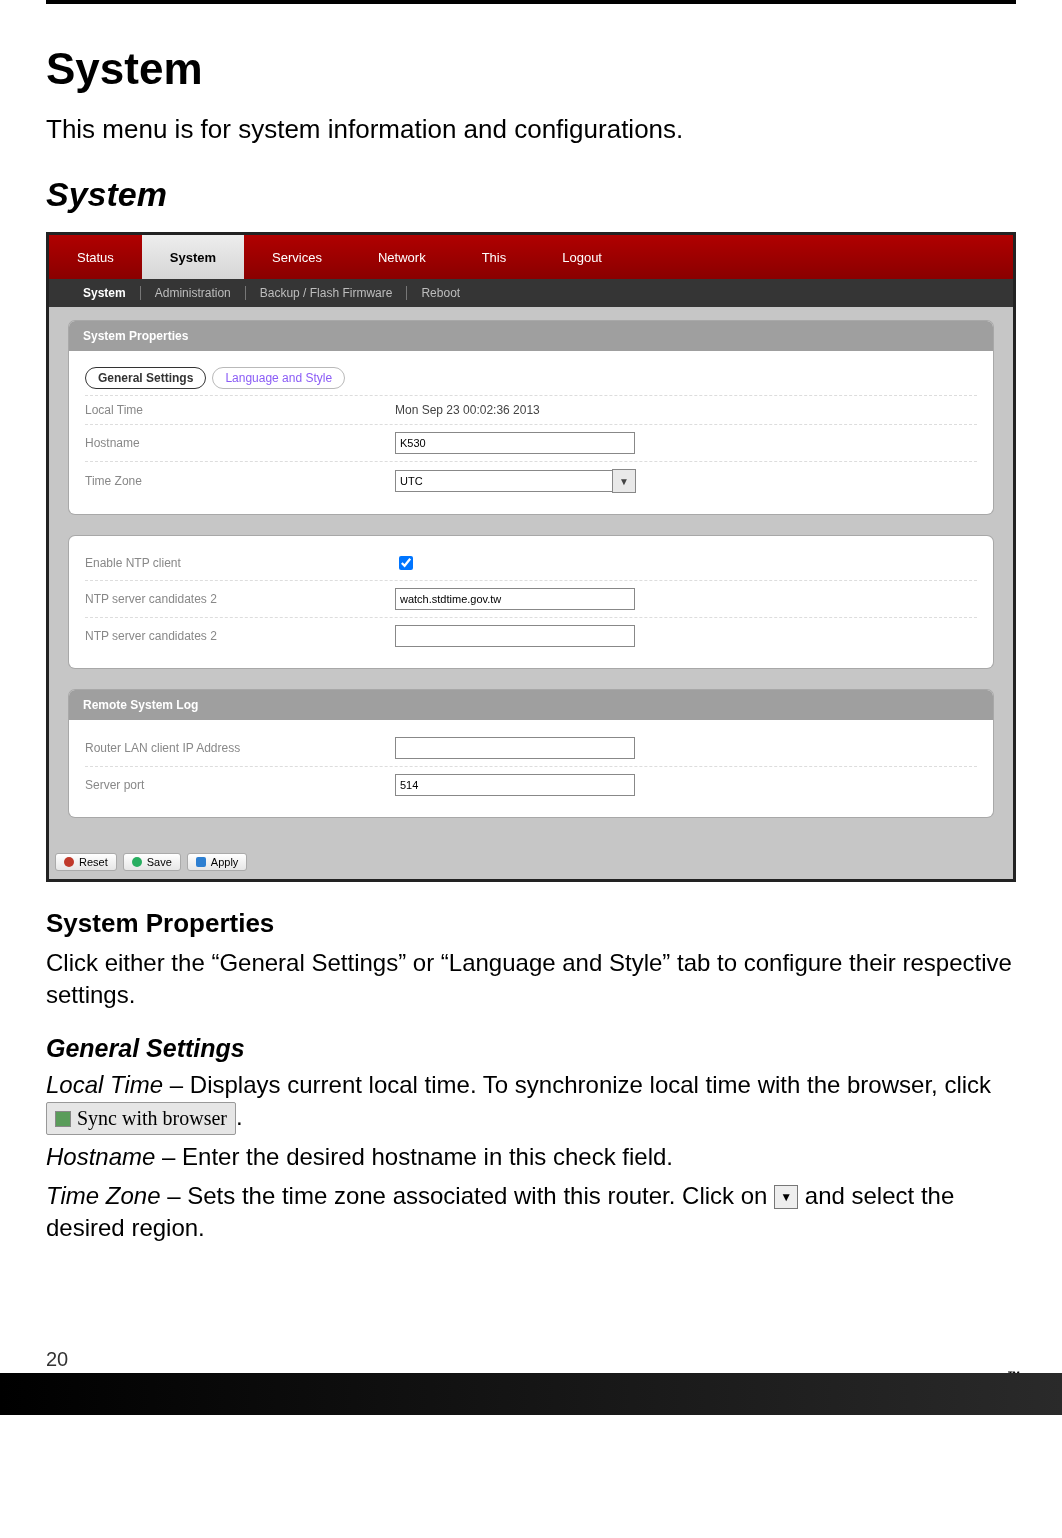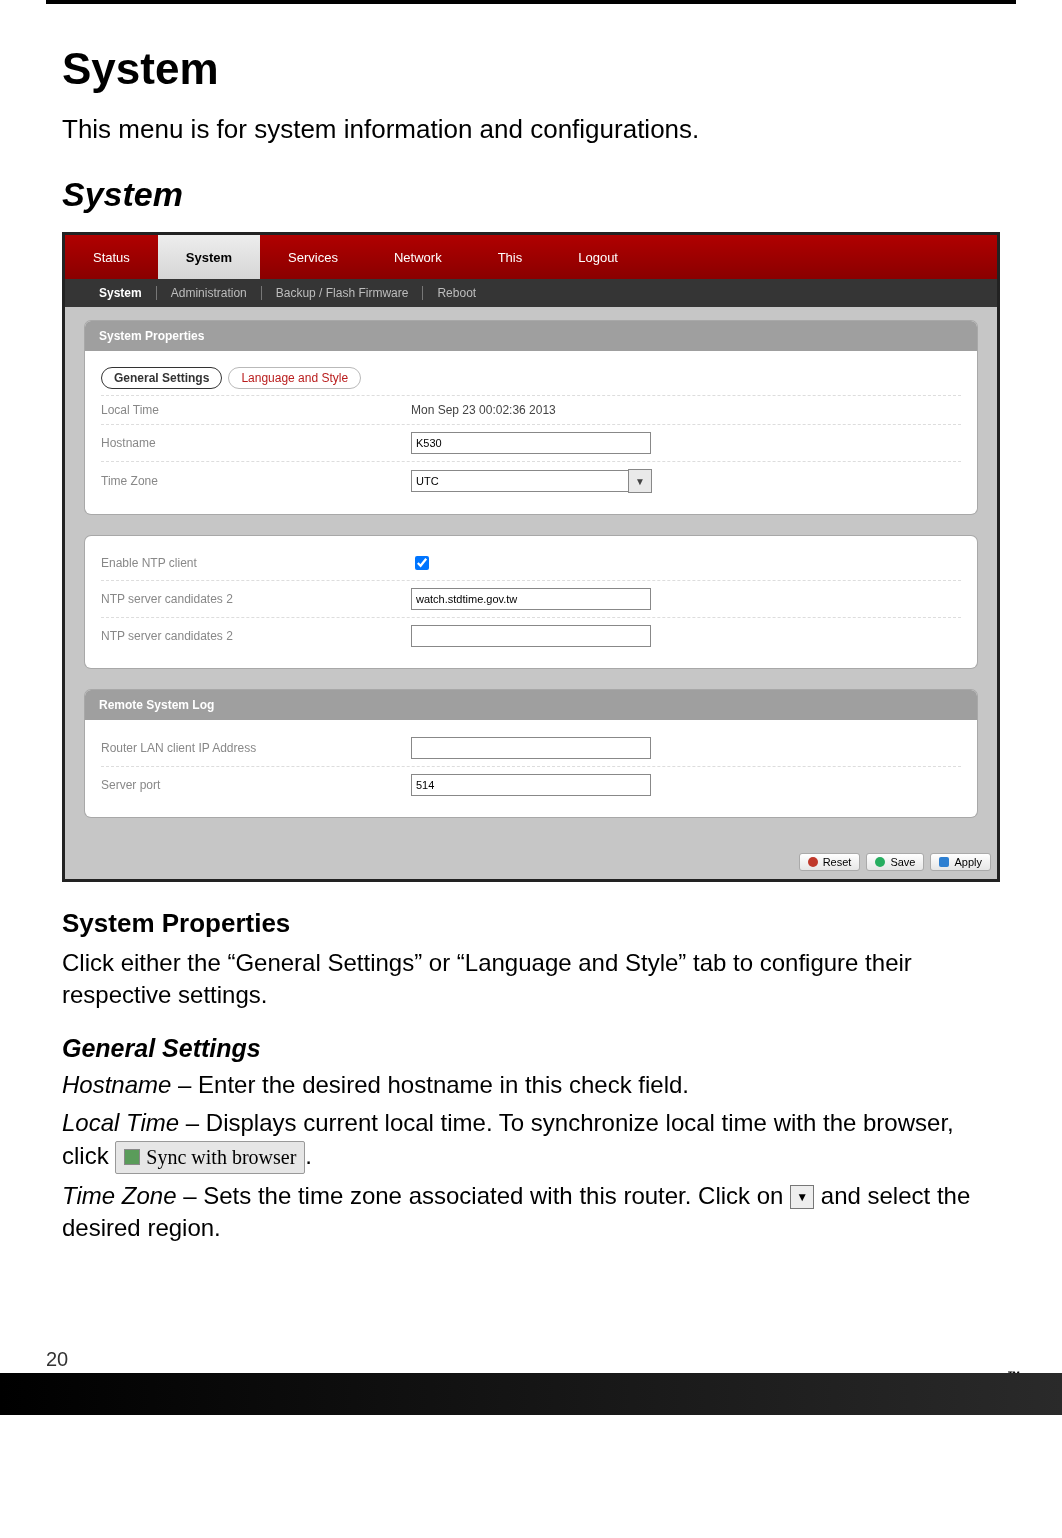--- a/index.html
+++ b/index.html
@@ -1,19 +1,19 @@
 <!DOCTYPE html>
 <html><head>
 <meta charset="utf-8">
 <style>
 html,body{margin:0;padding:0;font-family:Arial,Helvetica,sans-serif;color:#000;background:#fff}
 .page{width:1062px;box-sizing:border-box;position:relative}
 .hr-top{height:4px;background:#000;margin:0 46px 40px 46px;position:relative}
 .hr-top::after{content:"";position:absolute;right:0;top:0;height:4px;width:70px;background:#000}
-.content{padding:0 62px}
+.content{padding:0 46px}
 h1{font-family:Arial,sans-serif;font-weight:bold;font-size:44px;margin:10px 0 18px 0}
 .intro{font-size:26px;margin:8px 0 28px 0;line-height:1.35}
 h2.section{font-family:Arial,sans-serif;font-weight:bold;font-style:italic;font-size:34px;margin:0 0 18px 0}
 h3.sub{font-weight:bold;font-size:26px;margin:26px 0 8px 0}
 h4.gs{font-weight:bold;font-style:italic;font-size:25px;margin:22px 0 2px 0}
 .descblk p{font-size:24px;margin:6px 0;line-height:1.35}
 .descblk .term{font-style:italic}
 .inline-btn{display:inline-flex;align-items:center;gap:6px;border:1px solid #999;background:#e6e6e6;padding:2px 8px;font-family:"Times New Roman",serif;font-size:20px;vertical-align:middle;border-radius:2px}
 .inline-ico{width:14px;height:14px;border:1px solid #888;background:#5a9c5a;display:inline-block}
 .inline-drop{display:inline-flex;width:22px;height:22px;border:1px solid #777;background:#eee;align-items:center;justify-content:center;vertical-align:middle;font-size:12px}
@@ -25,32 +25,32 @@
 .menubar .tab.active{background:linear-gradient(#ededed,#d6d6d6);color:#000;font-weight:bold}
 .subbar{display:flex;background:#353535;color:#bdbdbd;font-size:12px;height:28px;align-items:center;padding-left:20px;gap:0}
 .subbar .sub{padding:0 14px;border-right:1px solid #777;cursor:pointer}
 .subbar .sub:first-child{color:#fff;font-weight:bold}
 .subbar .sub:last-child{border-right:none}
 .body-gray{background:#c6c6c6;padding:14px 20px 8px 20px}
 .panel{background:#fff;border-radius:6px;margin-bottom:22px;box-shadow:0 0 0 1px rgba(0,0,0,.15)}
 .panel-hd{background:#9f9f9f;color:#fff;font-size:12px;font-weight:bold;padding:8px 14px;border-radius:6px 6px 0 0}
 .panel-bd{padding:10px 16px 14px 16px}
 .pill-tabs{display:flex;gap:6px;margin:6px 0 6px 0}
-.pill{border:1px solid #b9b9b9;border-radius:12px;padding:3px 12px;font-size:12px;color:#b91c1c;background:#fff;cursor:pointer}
+.pill{border:1px solid #b9b9b9;border-radius:12px;padding:3px 12px;font-size:12px;color:#8b5cf6;background:#fff;cursor:pointer}
 .pill.active{border-color:#333;color:#333;font-weight:bold}
 .row{display:flex;align-items:center;border-top:1px dashed #ddd;padding:7px 0}
 .row:first-of-type{border-top:none}
 .row .label{width:310px;color:#888;font-size:12px}
 .row .val{flex:1;color:#444;font-size:12px}
 .tin{border:1px solid #888;height:18px;width:230px;font-size:11px;padding:1px 4px;font-family:Liberation Sans, sans-serif}
 .select-wrap{display:flex;align-items:center}
 .select-wrap .tin{width:208px;border-right:none}
 .dropbtn{width:22px;height:22px;border:1px solid #888;background:#e9e9e9;display:flex;align-items:center;justify-content:center;font-size:10px;cursor:pointer}
 .chk{width:14px;height:14px;cursor:pointer}
-.btnbar{display:flex;justify-content:flex-end;gap:6px;padding:6px 6px 8px 6px;background:#c6c6c6}
+.btnbar{display:flex;gap:6px;padding:6px 6px 8px 6px;background:#c6c6c6}
 .smallbtn{display:inline-flex;align-items:center;gap:5px;background:linear-gradient(#fff,#e6e6e6);border:1px solid #aaa;border-radius:3px;font-size:11px;padding:2px 8px;cursor:pointer}
 .ic{width:10px;height:10px;border-radius:50%;display:inline-block}
 .ic.red{background:#c0392b}
 .ic.green{background:#27ae60}
 .ic.blue{background:#2d7fd1;border-radius:2px}
 
 .footer{margin-top:103px;position:relative;padding:0 46px}
 .footer .pn{font-size:20px;color:#333;margin-bottom:0}
 .footer .stripe{height:42px;background:linear-gradient(90deg,#000,#2a2a2a);margin:2px -46px 0 -46px;position:relative}
 .brand{position:absolute;right:40px;bottom:2px;font-family:Arial,sans-serif;font-weight:900;font-size:40px;letter-spacing:1px;color:#000;font-style:italic}
@@ -159,28 +159,28 @@
       </div>
     </div>
   </div>
 
   <h3 class="sub">System Properties</h3>
   <p class="intro" style="font-size:24px;margin:0 0 6px 0">Click either the “General Settings” or “Language and Style” tab to configure their respective settings.</p>
 
   <h4 class="gs">General Settings</h4>
   <div class="descblk">
     <p>
-      <span class="term">Hostname</span><span> – Enter the desired hostname in this check field.</span>
-    </p>
-    <p>
       <span class="term">Local Time</span><span> – Displays current local time. To synchronize local time with the browser, click </span>
       <span class="inline-btn">
         <span class="inline-ico"></span>
         <span>Sync with browser</span>
       </span><span>.</span>
+    </p>
+    <p>
+      <span class="term">Hostname</span><span> – Enter the desired hostname in this check field.</span>
     </p>
     <p>
       <span class="term">Time Zone</span><span> – Sets the time zone associated with this router. Click on </span>
       <span class="inline-drop">▼</span>
       <span> and select the desired region.</span>
     </p>
   </div>
 </div>
 
 <div class="footer">

